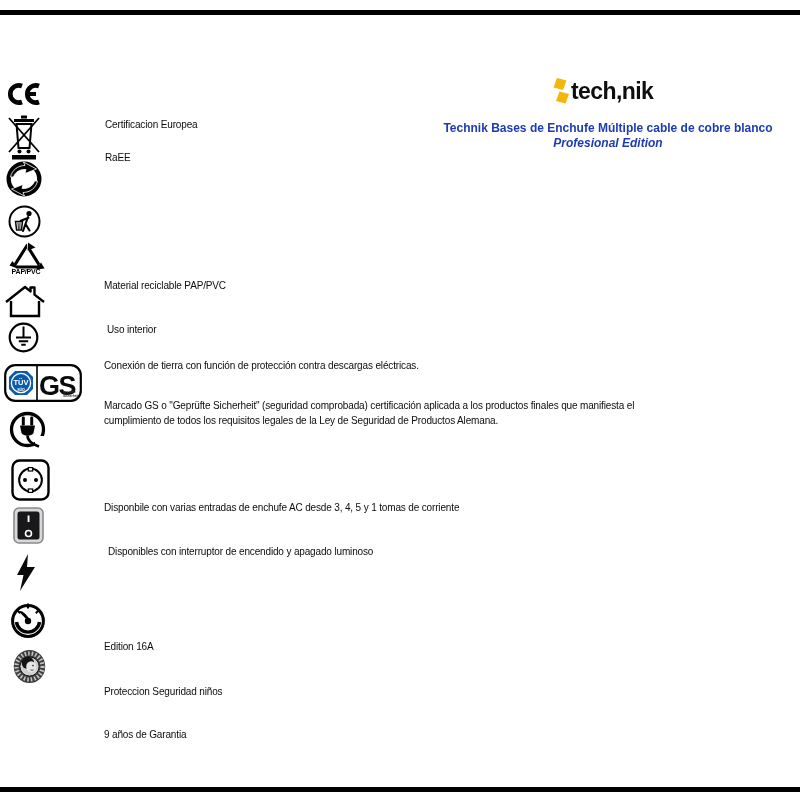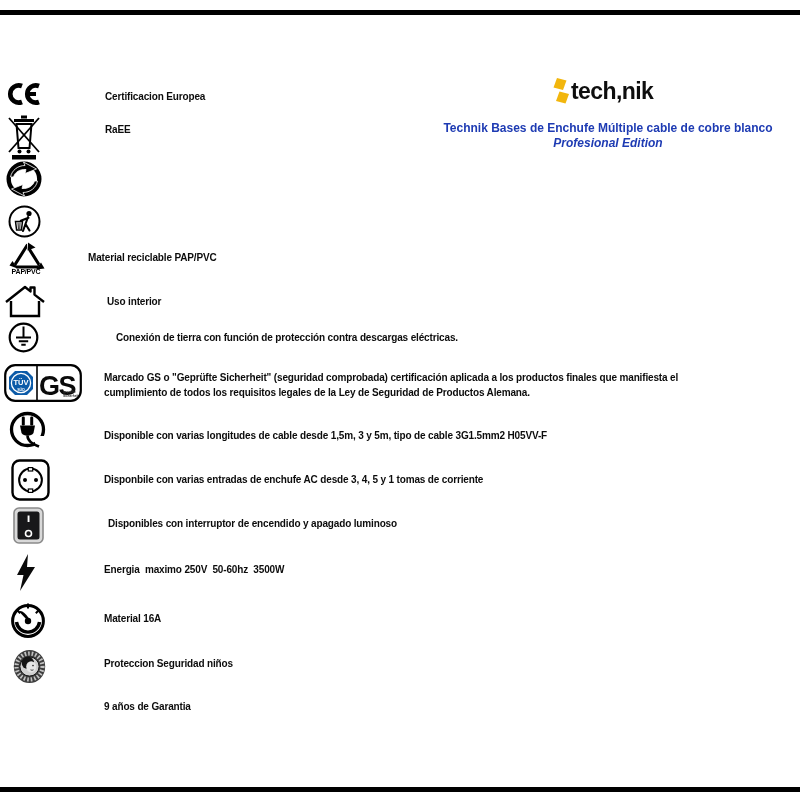--- a/index.html
+++ b/index.html
@@ -1,21 +1,21 @@
 <!DOCTYPE html>
 <html><head>
 <meta charset="utf-8">
 <style>
   html,body{margin:0;padding:0;background:#fff;}
   #page{position:relative;width:800px;height:800px;background:#ffffff;overflow:hidden;
         font-family:"Liberation Sans","DejaVu Sans",sans-serif;}
   .rule{position:absolute;left:0;width:800px;height:5px;background:#000;}
   .icon{position:absolute;}
-  .lbl{position:absolute;font-weight:bold;color:#0c0c0c;font-size:10px;line-height:15px;
-       white-space:pre;letter-spacing:-0.15px;}
+  .lbl{position:absolute;font-weight:normal;color:#0c0c0c;font-size:10px;line-height:15px;
+       white-space:pre;letter-spacing:-0.15px;margin-top:28px;}
   .lbl.wrap{white-space:pre-wrap;}
   .brand{position:absolute;left:552px;top:78px;display:flex;align-items:center;justify-content:space-between;}
   .brand-text{font-size:23px;font-weight:bold;color:#0e0e0e;letter-spacing:-0.6px;}
   .title{position:absolute;left:408px;top:121px;width:400px;text-align:center;
          font-size:12px;font-weight:bold;color:#1e3bb3;line-height:14px;}
   .subtitle{position:absolute;left:408px;top:136px;width:400px;text-align:center;
          font-size:12px;font-weight:bold;font-style:italic;color:#1e3bb3;}
   .papvc{position:absolute;left:2px;top:268px;width:48px;text-align:center;
          font-size:7px;font-weight:bold;color:#000;letter-spacing:-0.2px;}
 </style>
@@ -145,25 +145,23 @@
     <circle cx="16.5" cy="17.5" r="13" fill="none" stroke="#c2c2c2" stroke-width="4.2" stroke-dasharray="1.6 1.9"></circle>
     <circle cx="16.5" cy="17.5" r="9.6" fill="#cfcfcf" stroke="#1a1a1a" stroke-width="1"></circle>
     <circle cx="14.8" cy="13.8" r="6.2" fill="#141414"></circle>
     <ellipse cx="18.2" cy="17.8" rx="5" ry="5.6" fill="#e6e6e6"></ellipse>
     <circle cx="20" cy="16.6" r="0.8" fill="#222"></circle>
     <path d="M17.5 20.8 Q19 21.8 20.5 20.8" fill="none" stroke="#222" stroke-width="0.8"></path>
   </svg>
 
   <div class="lbl" style="left:105px;top:89px">Certificacion Europea</div>
   <div class="lbl" style="left:105px;top:122px">RaEE</div>
-  <div class="lbl" style="left:88px;top:250px">Material reciclable PAP/PVC</div>
+  <div class="lbl" style="left:104px;top:250px">Material reciclable PAP/PVC</div>
   <div class="lbl" style="left:107px;top:294px">Uso interior</div>
-  <div class="lbl" style="left:116px;top:330px">Conexión de tierra con función de protección contra descargas eléctricas.</div>
+  <div class="lbl" style="left:104px;top:330px">Conexión de tierra con función de protección contra descargas eléctricas.</div>
   <div class="lbl wrap" style="left:104px;top:370px;width:585px">Marcado GS o "Geprüfte Sicherheit" (seguridad comprobada) certificación aplicada a los productos finales que manifiesta el cumplimiento de todos los requisitos legales de la Ley de Seguridad de Productos Alemana.</div>
-  <div class="lbl" style="left:104px;top:428px">Disponible con varias longitudes de cable desde 1,5m, 3 y 5m, tipo de cable 3G1.5mm2 H05VV-F</div>
   <div class="lbl" style="left:104px;top:472px">Disponbile con varias entradas de enchufe AC desde 3, 4, 5 y 1 tomas de corriente</div>
   <div class="lbl" style="left:108px;top:516px">Disponibles con interruptor de encendido y apagado luminoso</div>
-  <div class="lbl" style="left:104px;top:562px">Energia  maximo 250V  50-60hz  3500W</div>
-  <div class="lbl" style="left:104px;top:611px">Material 16A</div>
+  <div class="lbl" style="left:104px;top:611px">Edition 16A</div>
   <div class="lbl" style="left:104px;top:656px">Proteccion Seguridad niños</div>
   <div class="lbl" style="left:104px;top:699px">9 años de Garantia</div>
 
 </div>
 
 </body></html>

